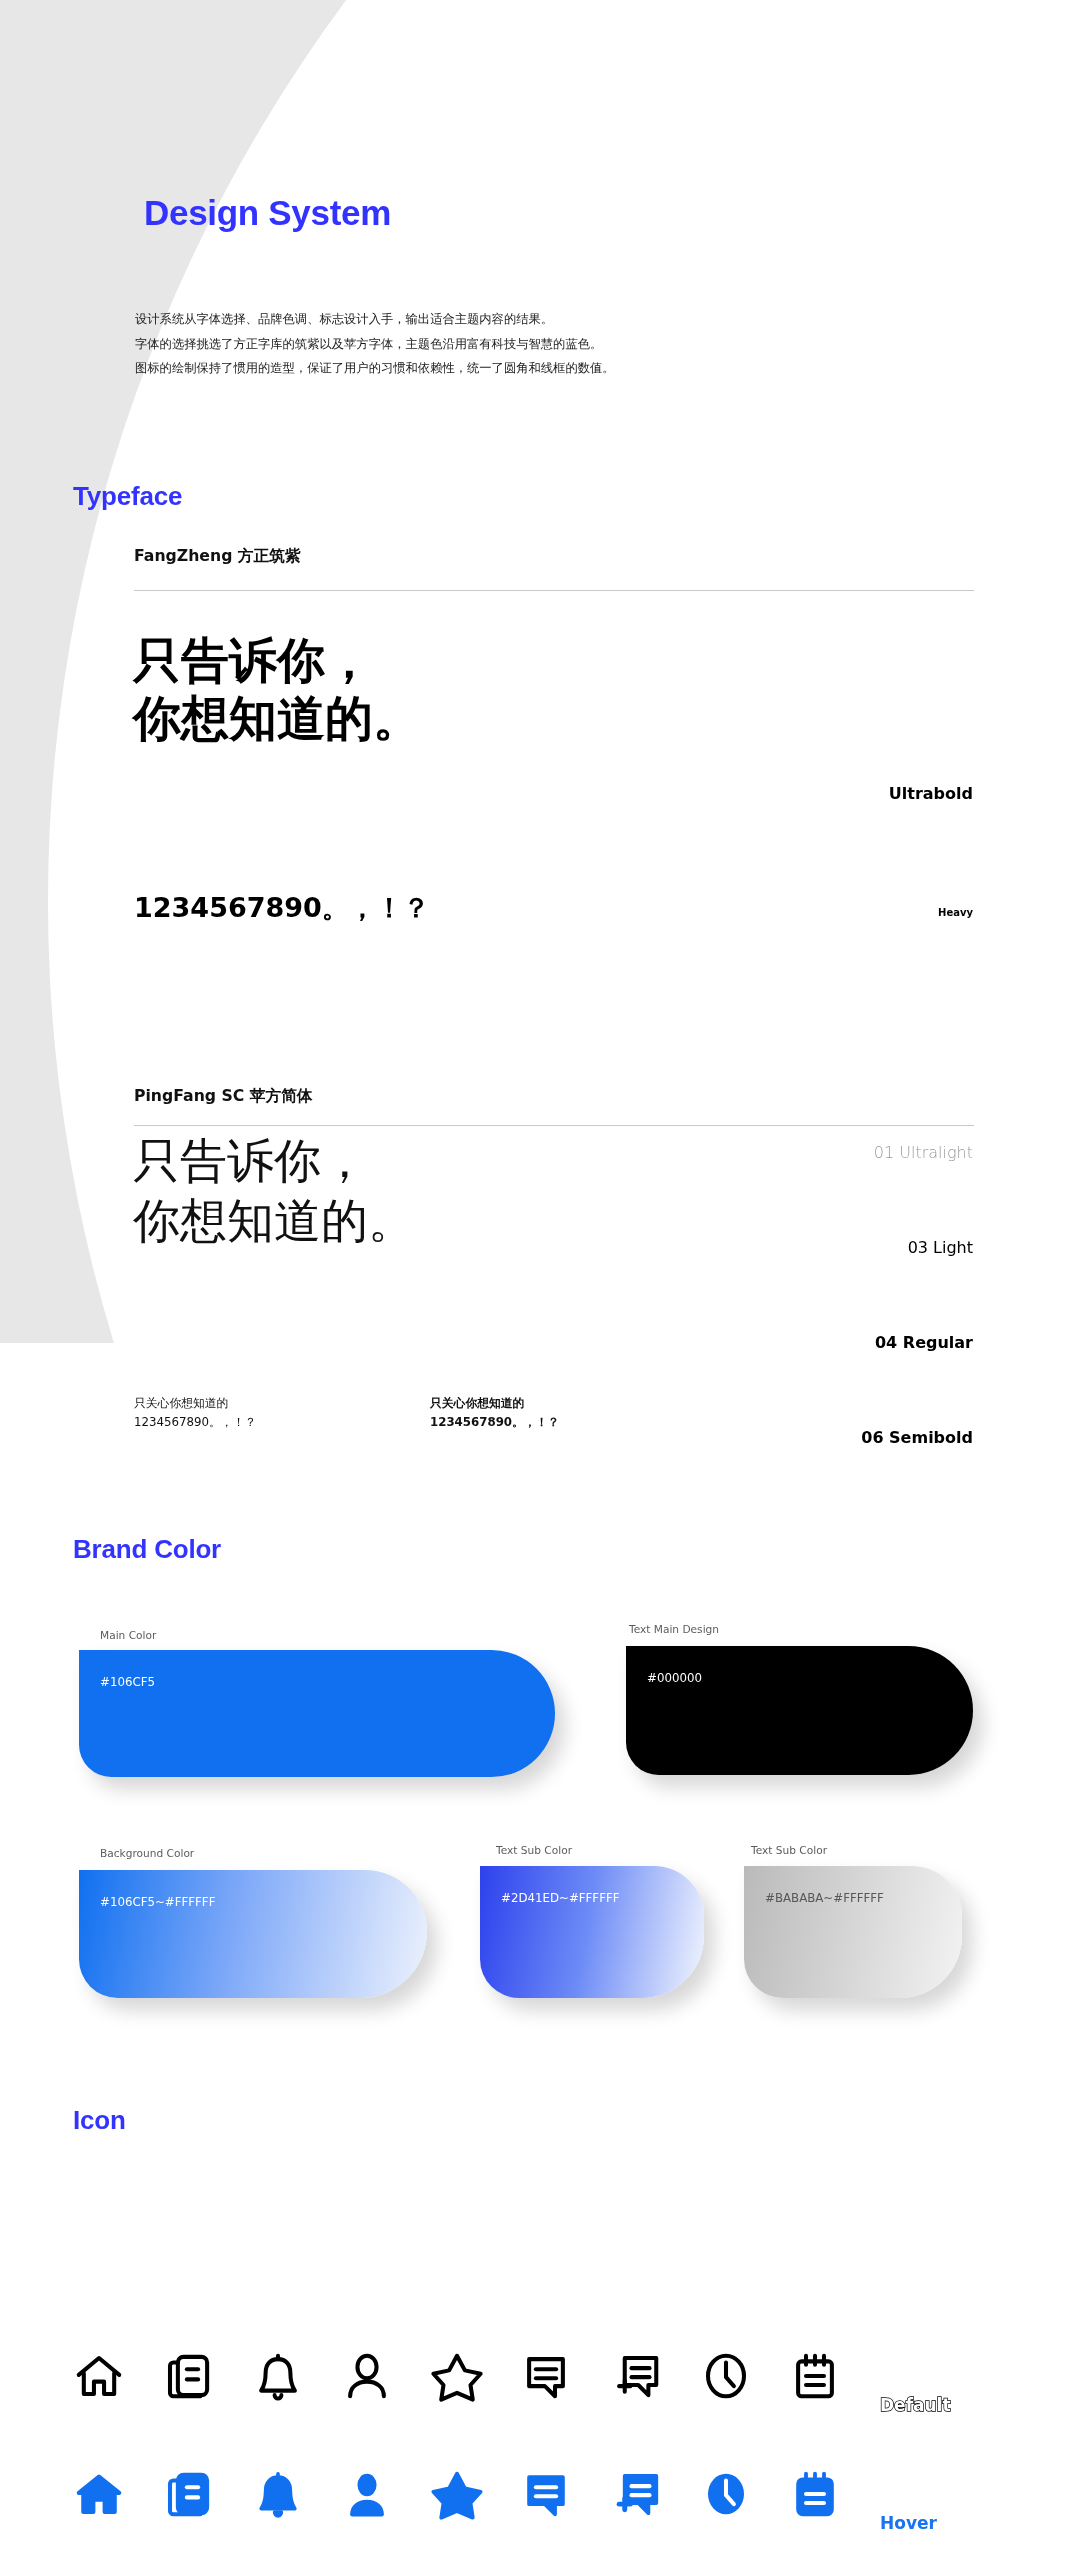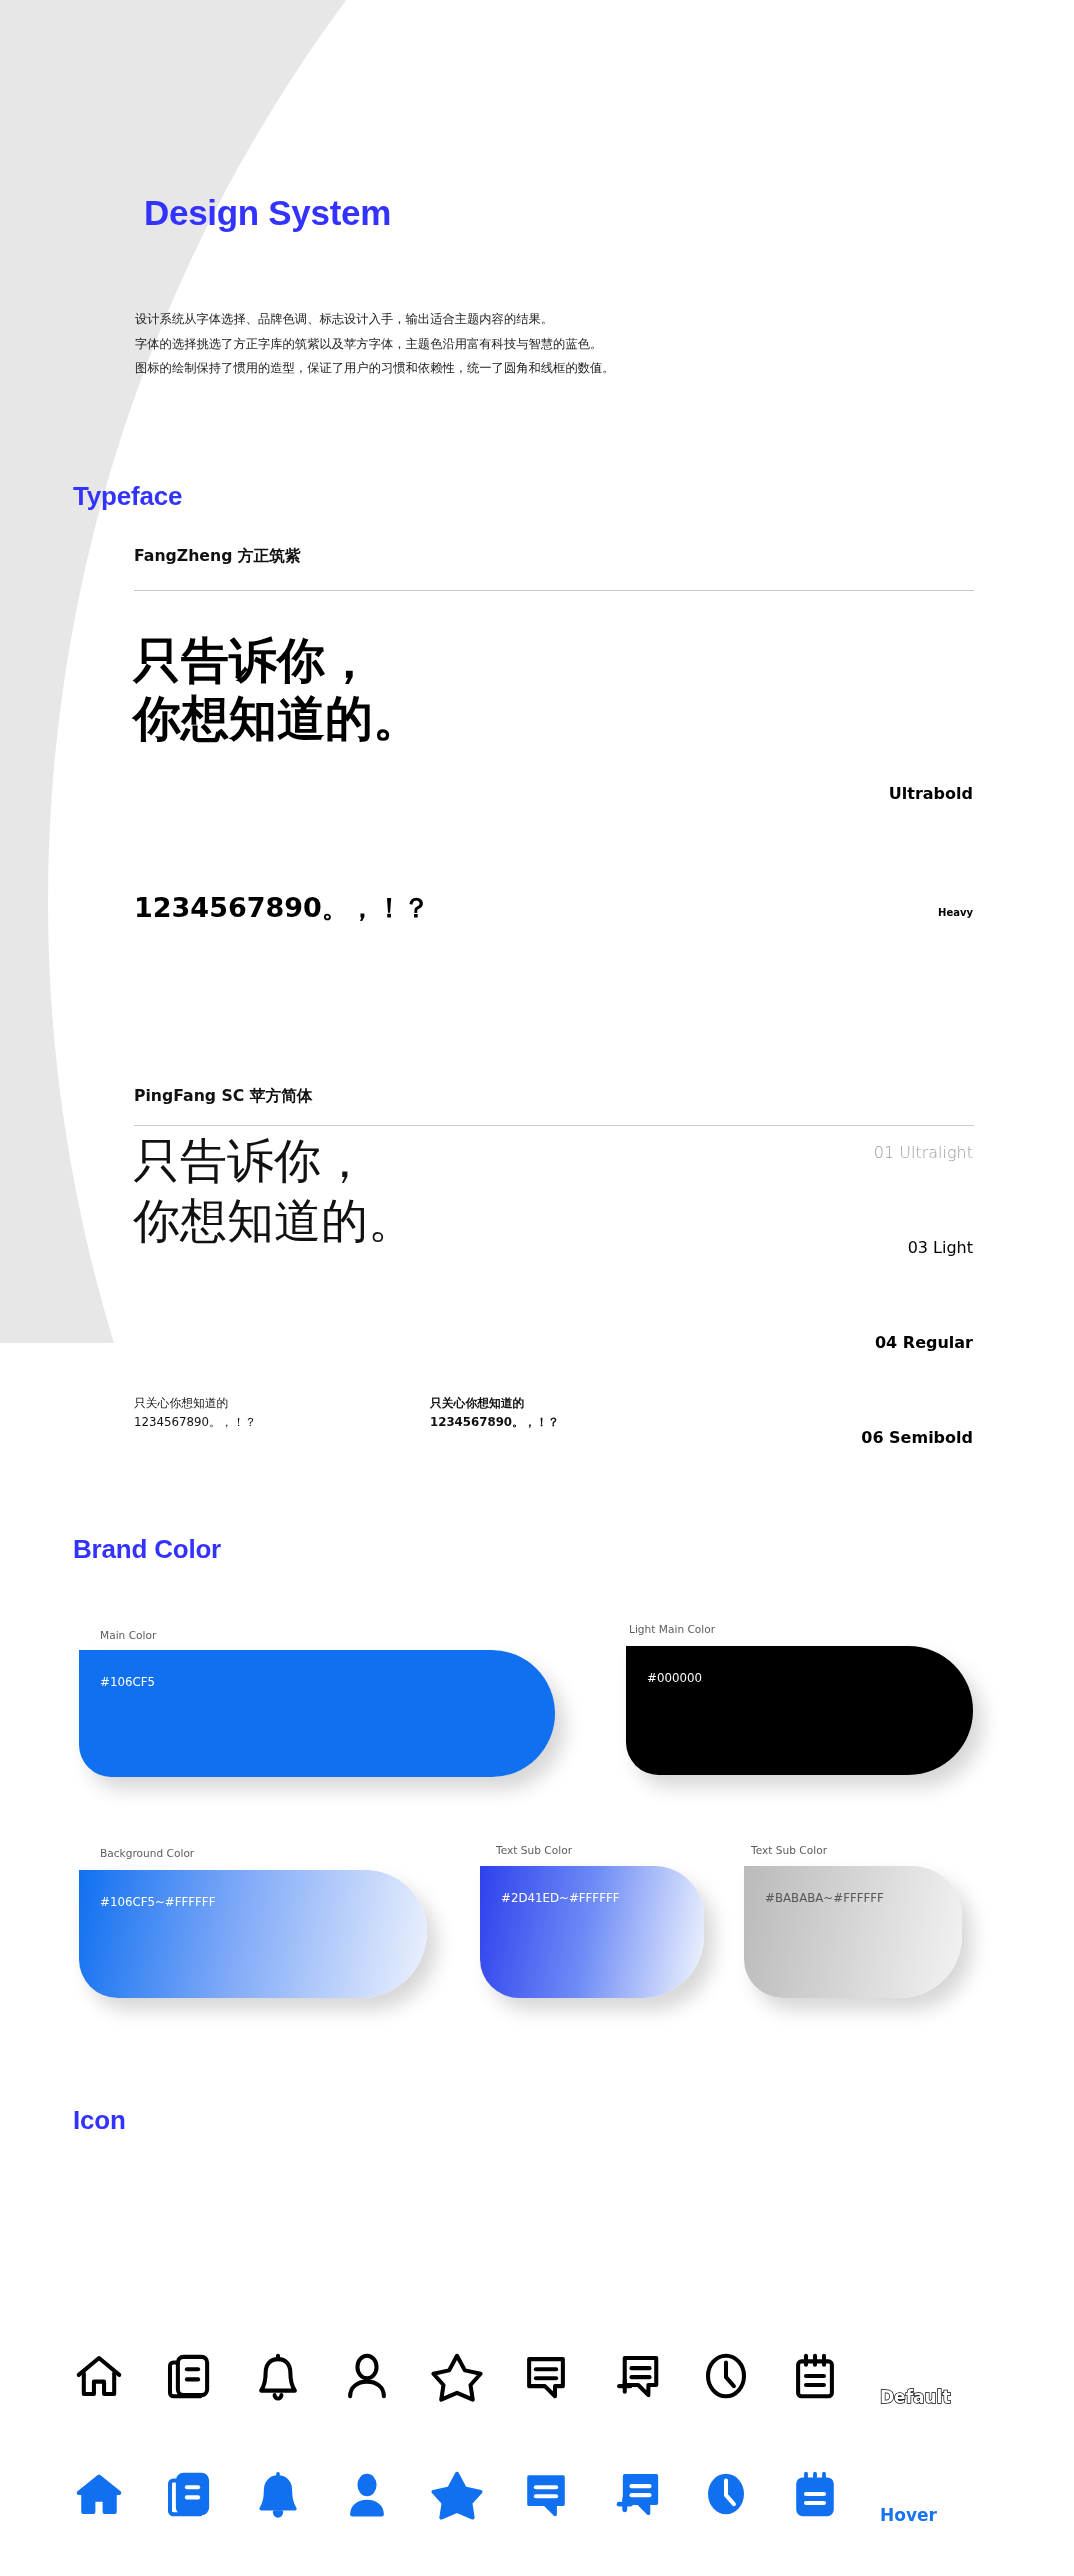--- a/index.html
+++ b/index.html
@@ -110,20 +110,21 @@
     font-family:"DejaVu Sans","Liberation Sans",sans-serif;
   }
   .swatch.gray .hex { color:#585858; }
 
   
   .icon-cell { position:absolute; width:54px; height:54px; }
   .icon-cell svg { width:54px; height:54px; display:block; }
   .state-label {
     position:absolute; font-size:17px; font-weight:bold;
     font-family:"DejaVu Sans","Liberation Sans",sans-serif;
+    margin-top:8px;
   }
   #label-default {
     color:#ffffff;
     -webkit-text-stroke:1.4px #000000;
     paint-order:stroke fill;
   }
   #label-hover { color:#1a73f0; }
 </style>
 </head>
 <body>
@@ -168,21 +169,21 @@
 1234567890。，！？</div>
 
   <div class="h2" id="brandcolor-heading">Brand Color</div>
 
   <div class="sw-label" style="left:100px; top:1629px;">Main Color</div>
   <div class="swatch" style="left:79px; top:1650px; width:476px; height:127px; background:#1070F0;
               border-radius:0 67px 67px 34px;padding-left:48px;">
     <span class="hex">#106CF5</span>
   </div>
 
-  <div class="sw-label" style="left:629px; top:1623px;">Light Main Color</div>
+  <div class="sw-label" style="left:629px; top:1623px;">Text Main Design</div>
   <div class="swatch" style="left:626px; top:1646px; width:347px; height:129px; background:#000000;
               border-radius:0 67px 67px 34px;">
     <span class="hex">#000000</span>
   </div>
 
   <div class="sw-label" style="left:100px; top:1847px;">Background Color</div>
   <div class="swatch" style="left:79px; top:1870px; width:348px; height:128px;
               background:linear-gradient(100deg,#1070F0 0%,#7FA9F8 45%,#EDF2FD 100%);
               border-radius:0 62px 67px 39px;">
     <span class="hex">#106CF5~#FFFFFF</span>

